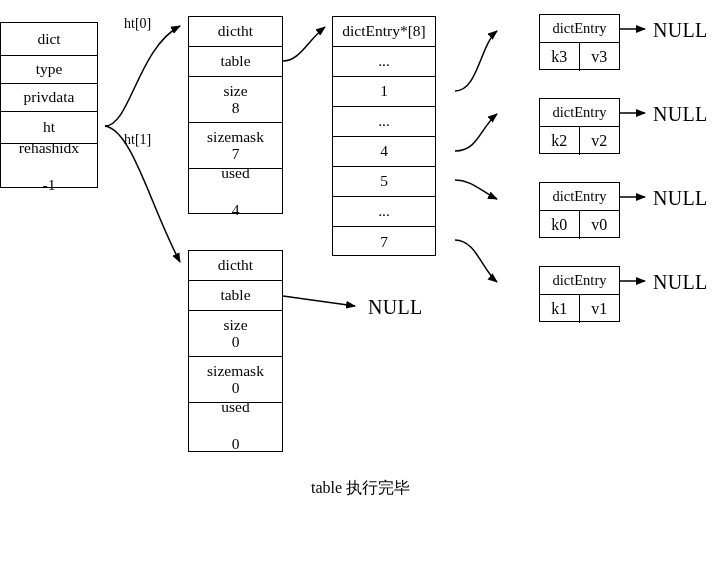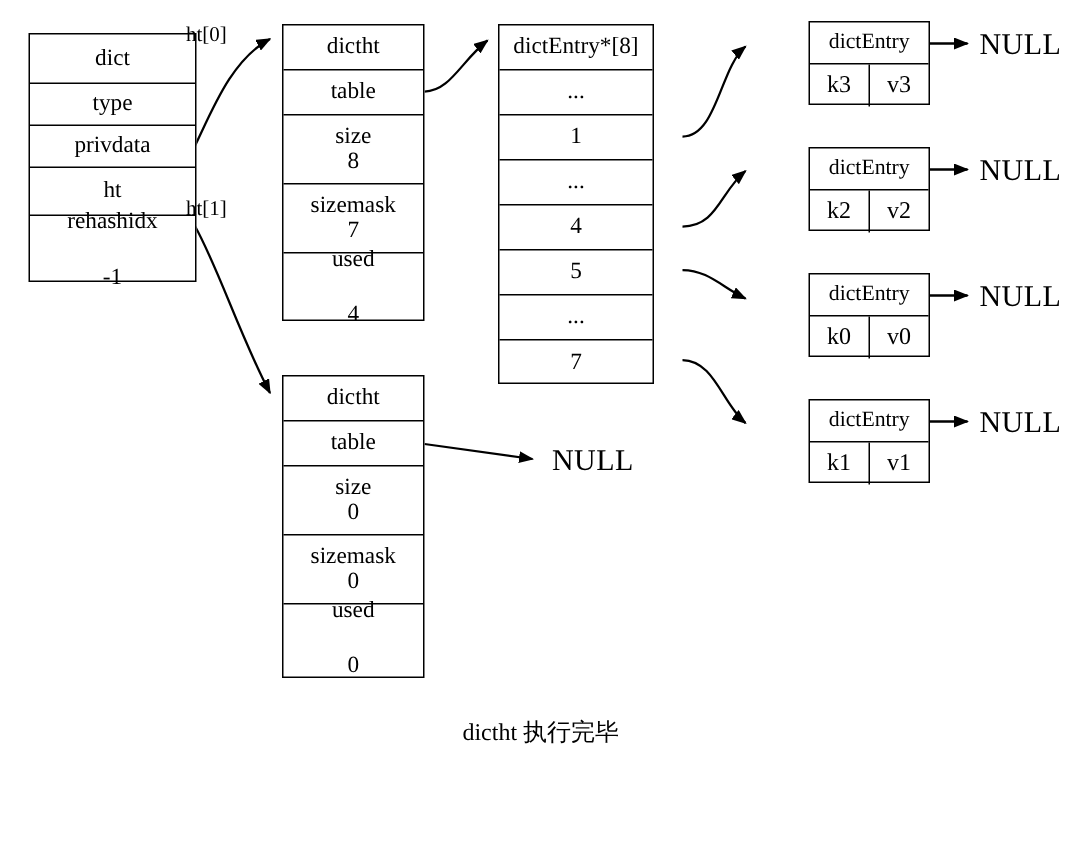--- a/index.html
+++ b/index.html
@@ -36,21 +36,21 @@
     align-items: center;
     justify-content: center;
     text-align: center;
     line-height: 1.08;
     font-size: 15.5px;
   }
   .cell:last-child { border-bottom: none; gap: 20px; }
   .cell .val { display:block; }
 
   
-  #dict-struct { left: 19px; top: 22px; width: 112px; height: 166px; }
+  #dict-struct { left: 0; top: 22px; width: 98px; height: 166px; }
   #dict-struct .cell.r0 { height: 33px; }
   #dict-struct .cell.r1 { height: 28px; }
   #dict-struct .cell.r2 { height: 28px; }
   #dict-struct .cell.r3 { height: 32px; text-align: right; }
   #dict-struct .cell.r4 { height: 45px; }
 
   
   .dictht { width: 95px; height: 198px; }
   .dictht .cell.h { height: 30px; }
   .dictht .cell.t { height: 30px; }
@@ -264,15 +264,15 @@
     <div class="cell name">
       <span>dictEntry</span>
     </div>
     <div class="kvrow">
       <div class="k">k1</div>
       <div class="v">v1</div>
     </div>
   </div>
   <div class="freetext nulltext" style="left:653px; top:271px;">NULL</div>
 
-  <div id="caption">dictht 执行完毕</div>
+  <div id="caption">table 执行完毕</div>
 
 </div>
 
 </body></html>

